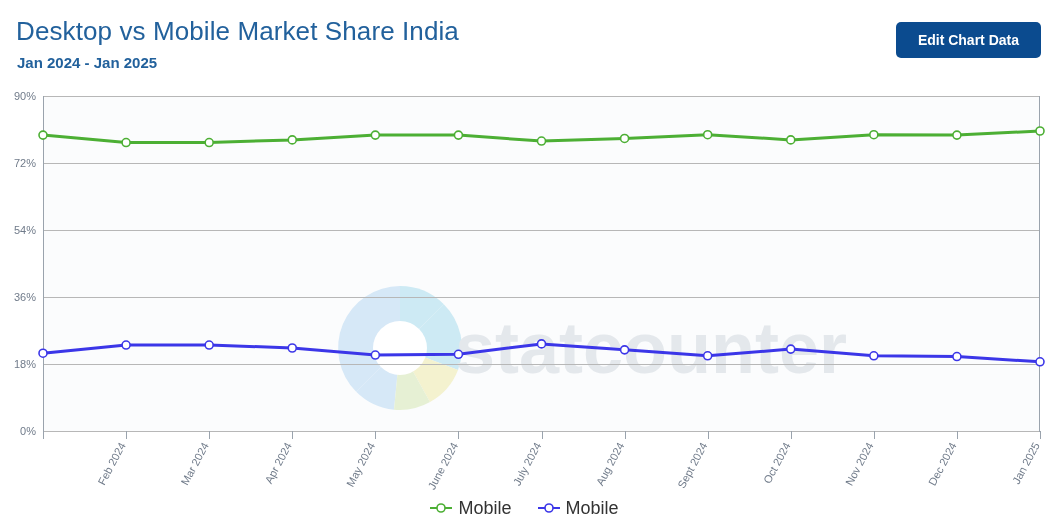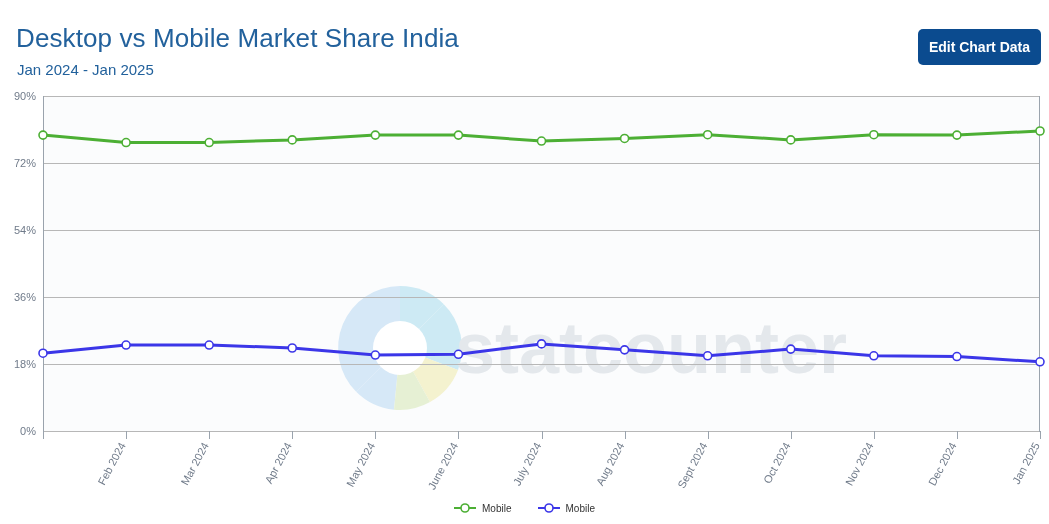--- a/index.html
+++ b/index.html
@@ -11,54 +11,54 @@
     height: 524px;
     background: #ffffff;
     font-family: "Liberation Sans", sans-serif;
     overflow: hidden;
     position: relative;
   }
 
   
   #header {
     position: absolute;
-    left: 0; top: 11px;
+    left: 0; top: 4px;
     width: 1049px;
     height: 88px;
   }
   #page-title {
     position: absolute;
     left: 16px;
     top: 12px;
     font-size: 26px;
     font-weight: 400;
     color: #22619c;
     letter-spacing: 0.1px;
     white-space: nowrap;
   }
   #page-subtitle {
     position: absolute;
     left: 17px;
     top: 50px;
     font-size: 15px;
-    font-weight: 400;
+    font-weight: 700;
     color: #22619c;
     white-space: nowrap;
   }
   #edit-chart-data-button {
     position: absolute;
     right: 8px;
     top: 18px;
     background: #0b4b8f;
     color: #ffffff;
     font-size: 14px;
     font-weight: bold;
     border: none;
     border-radius: 5px;
-    padding: 11px 11px;
+    padding: 11px 22px;
     cursor: pointer;
     font-family: "Liberation Sans", sans-serif;
     line-height: 1;
   }
 
   
   #chart-area {
     position: absolute;
     left: 0;
     top: 88px;
@@ -85,21 +85,21 @@
     align-items: center;
     gap: 26px;
   }
   .legend-item {
     display: flex;
     align-items: center;
     gap: 6px;
     cursor: pointer;
   }
   .legend-label {
-    font-size: 10px;
+    font-size: 18px;
     color: #333333;
     font-family: "Liberation Sans", sans-serif;
   }
   .legend-marker { display: block; }
 
   .axis-label {
     font-family: "Liberation Sans", sans-serif;
     font-size: 11px;
     fill: #707b8a;
   }

